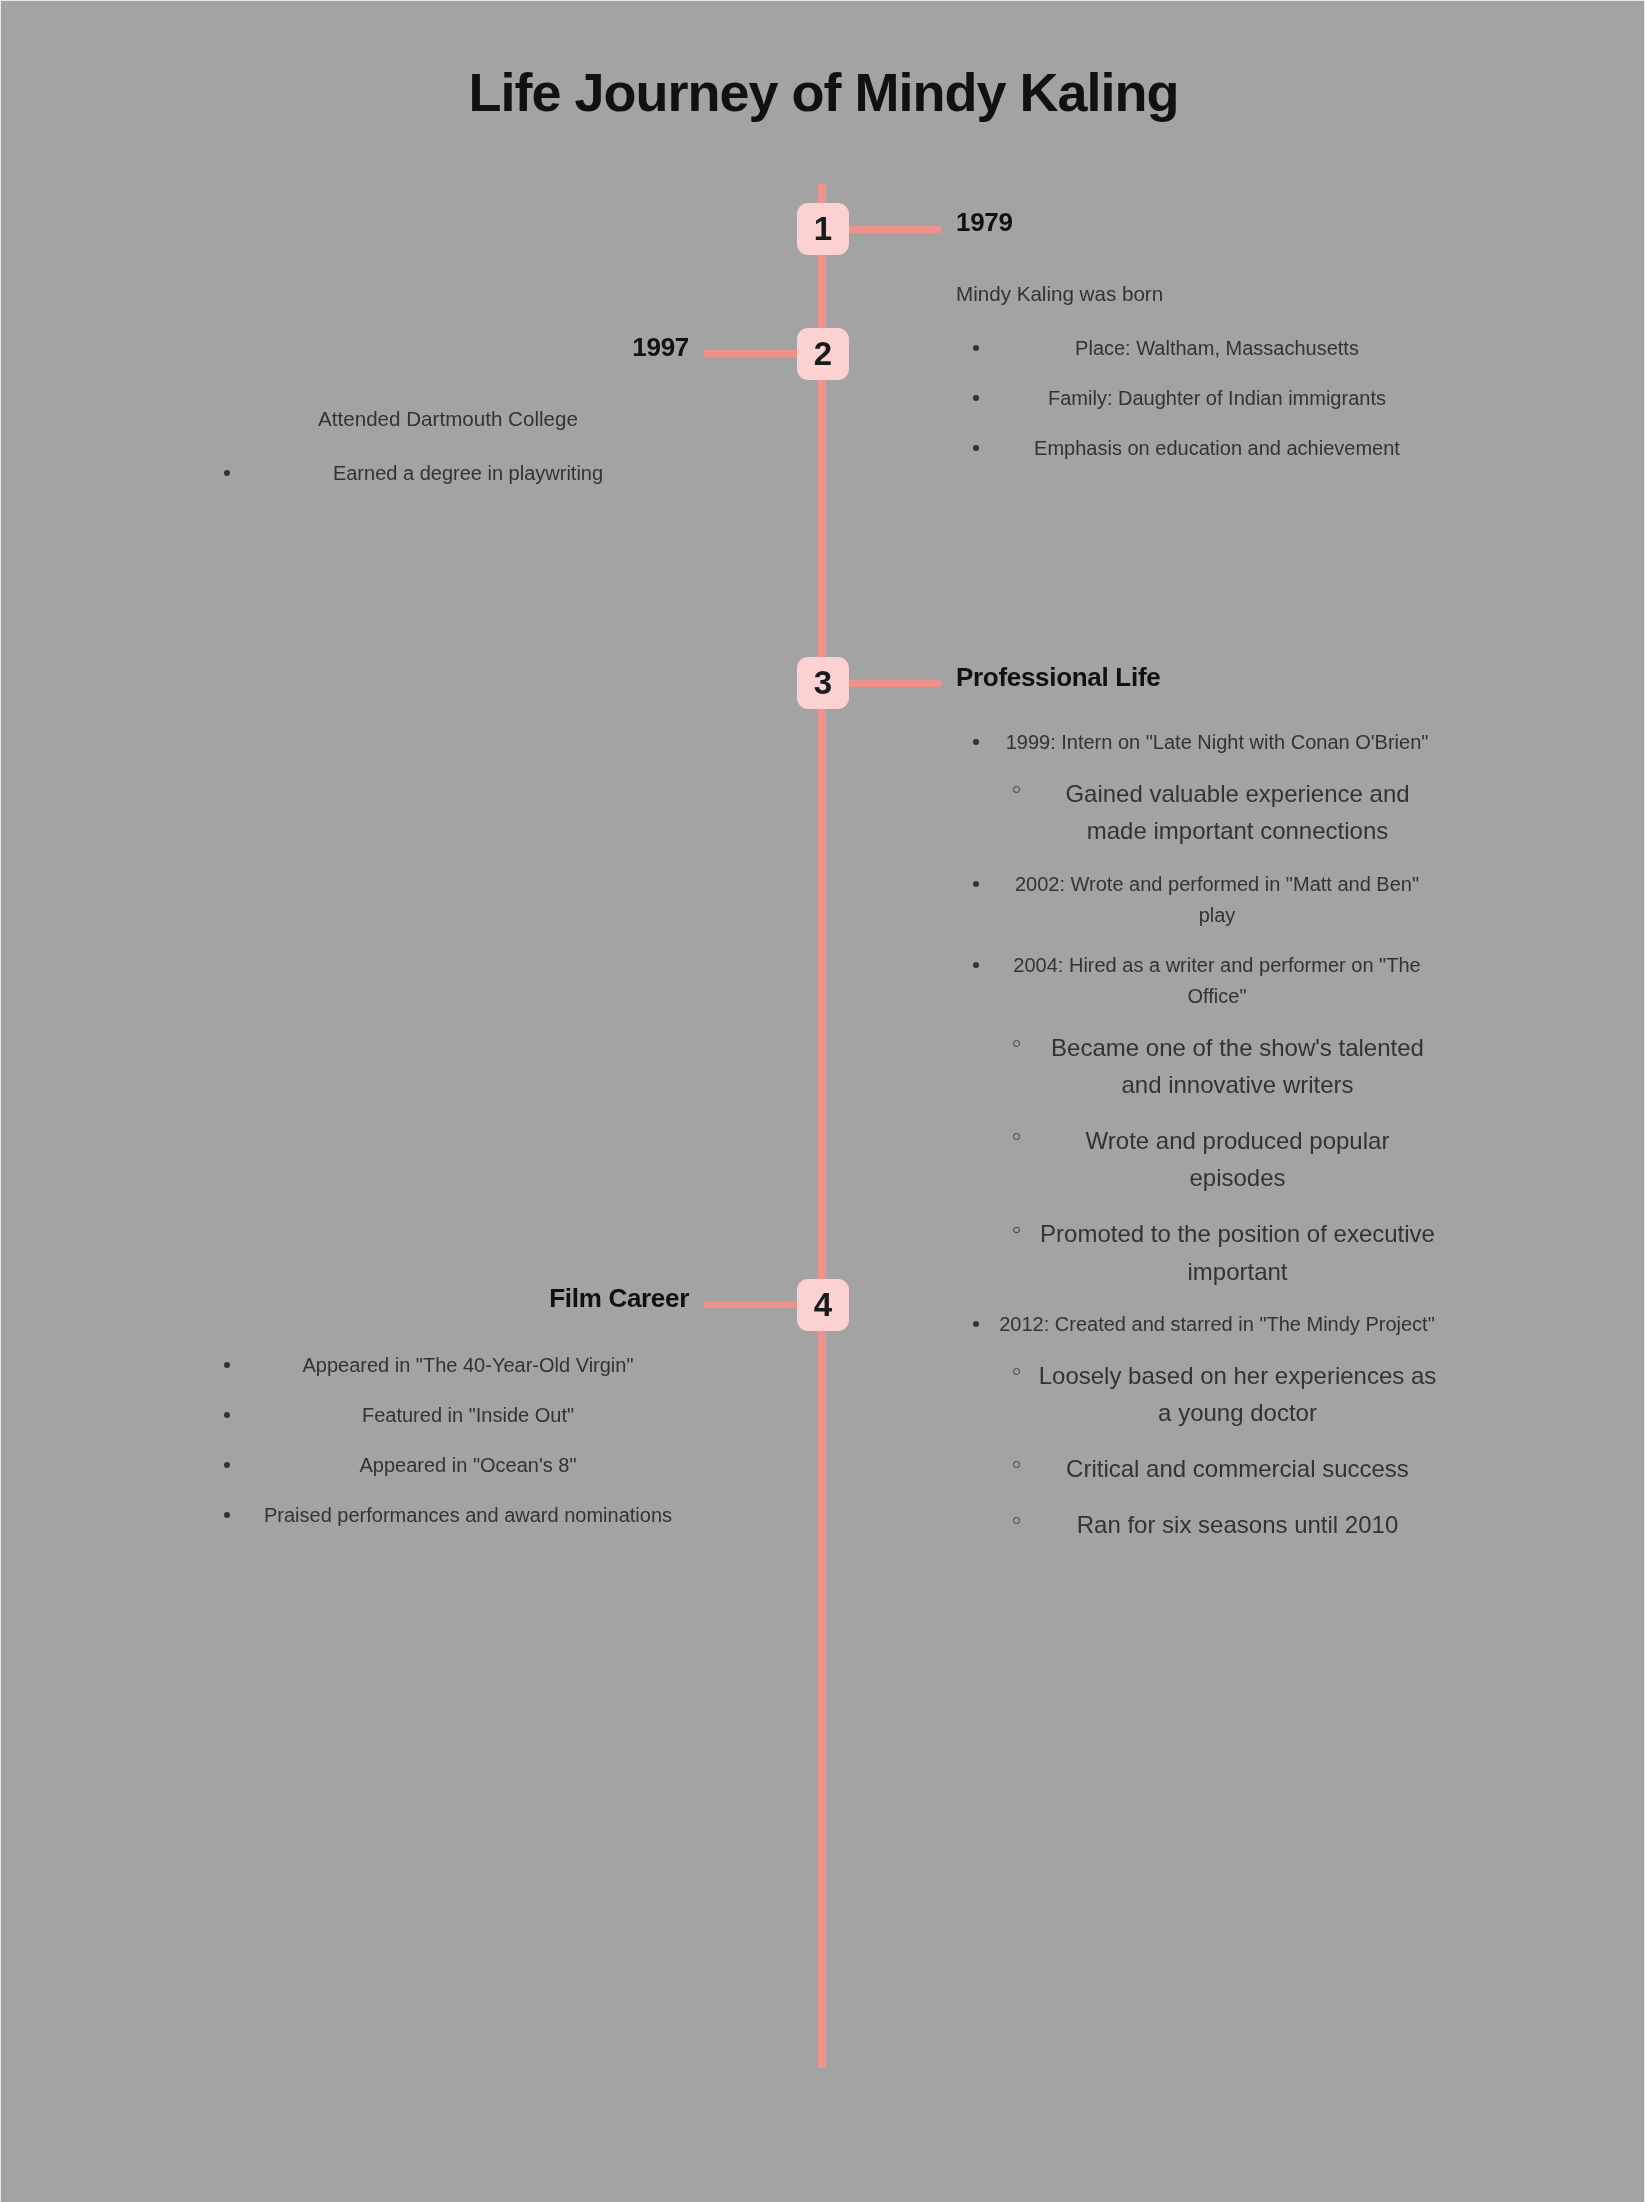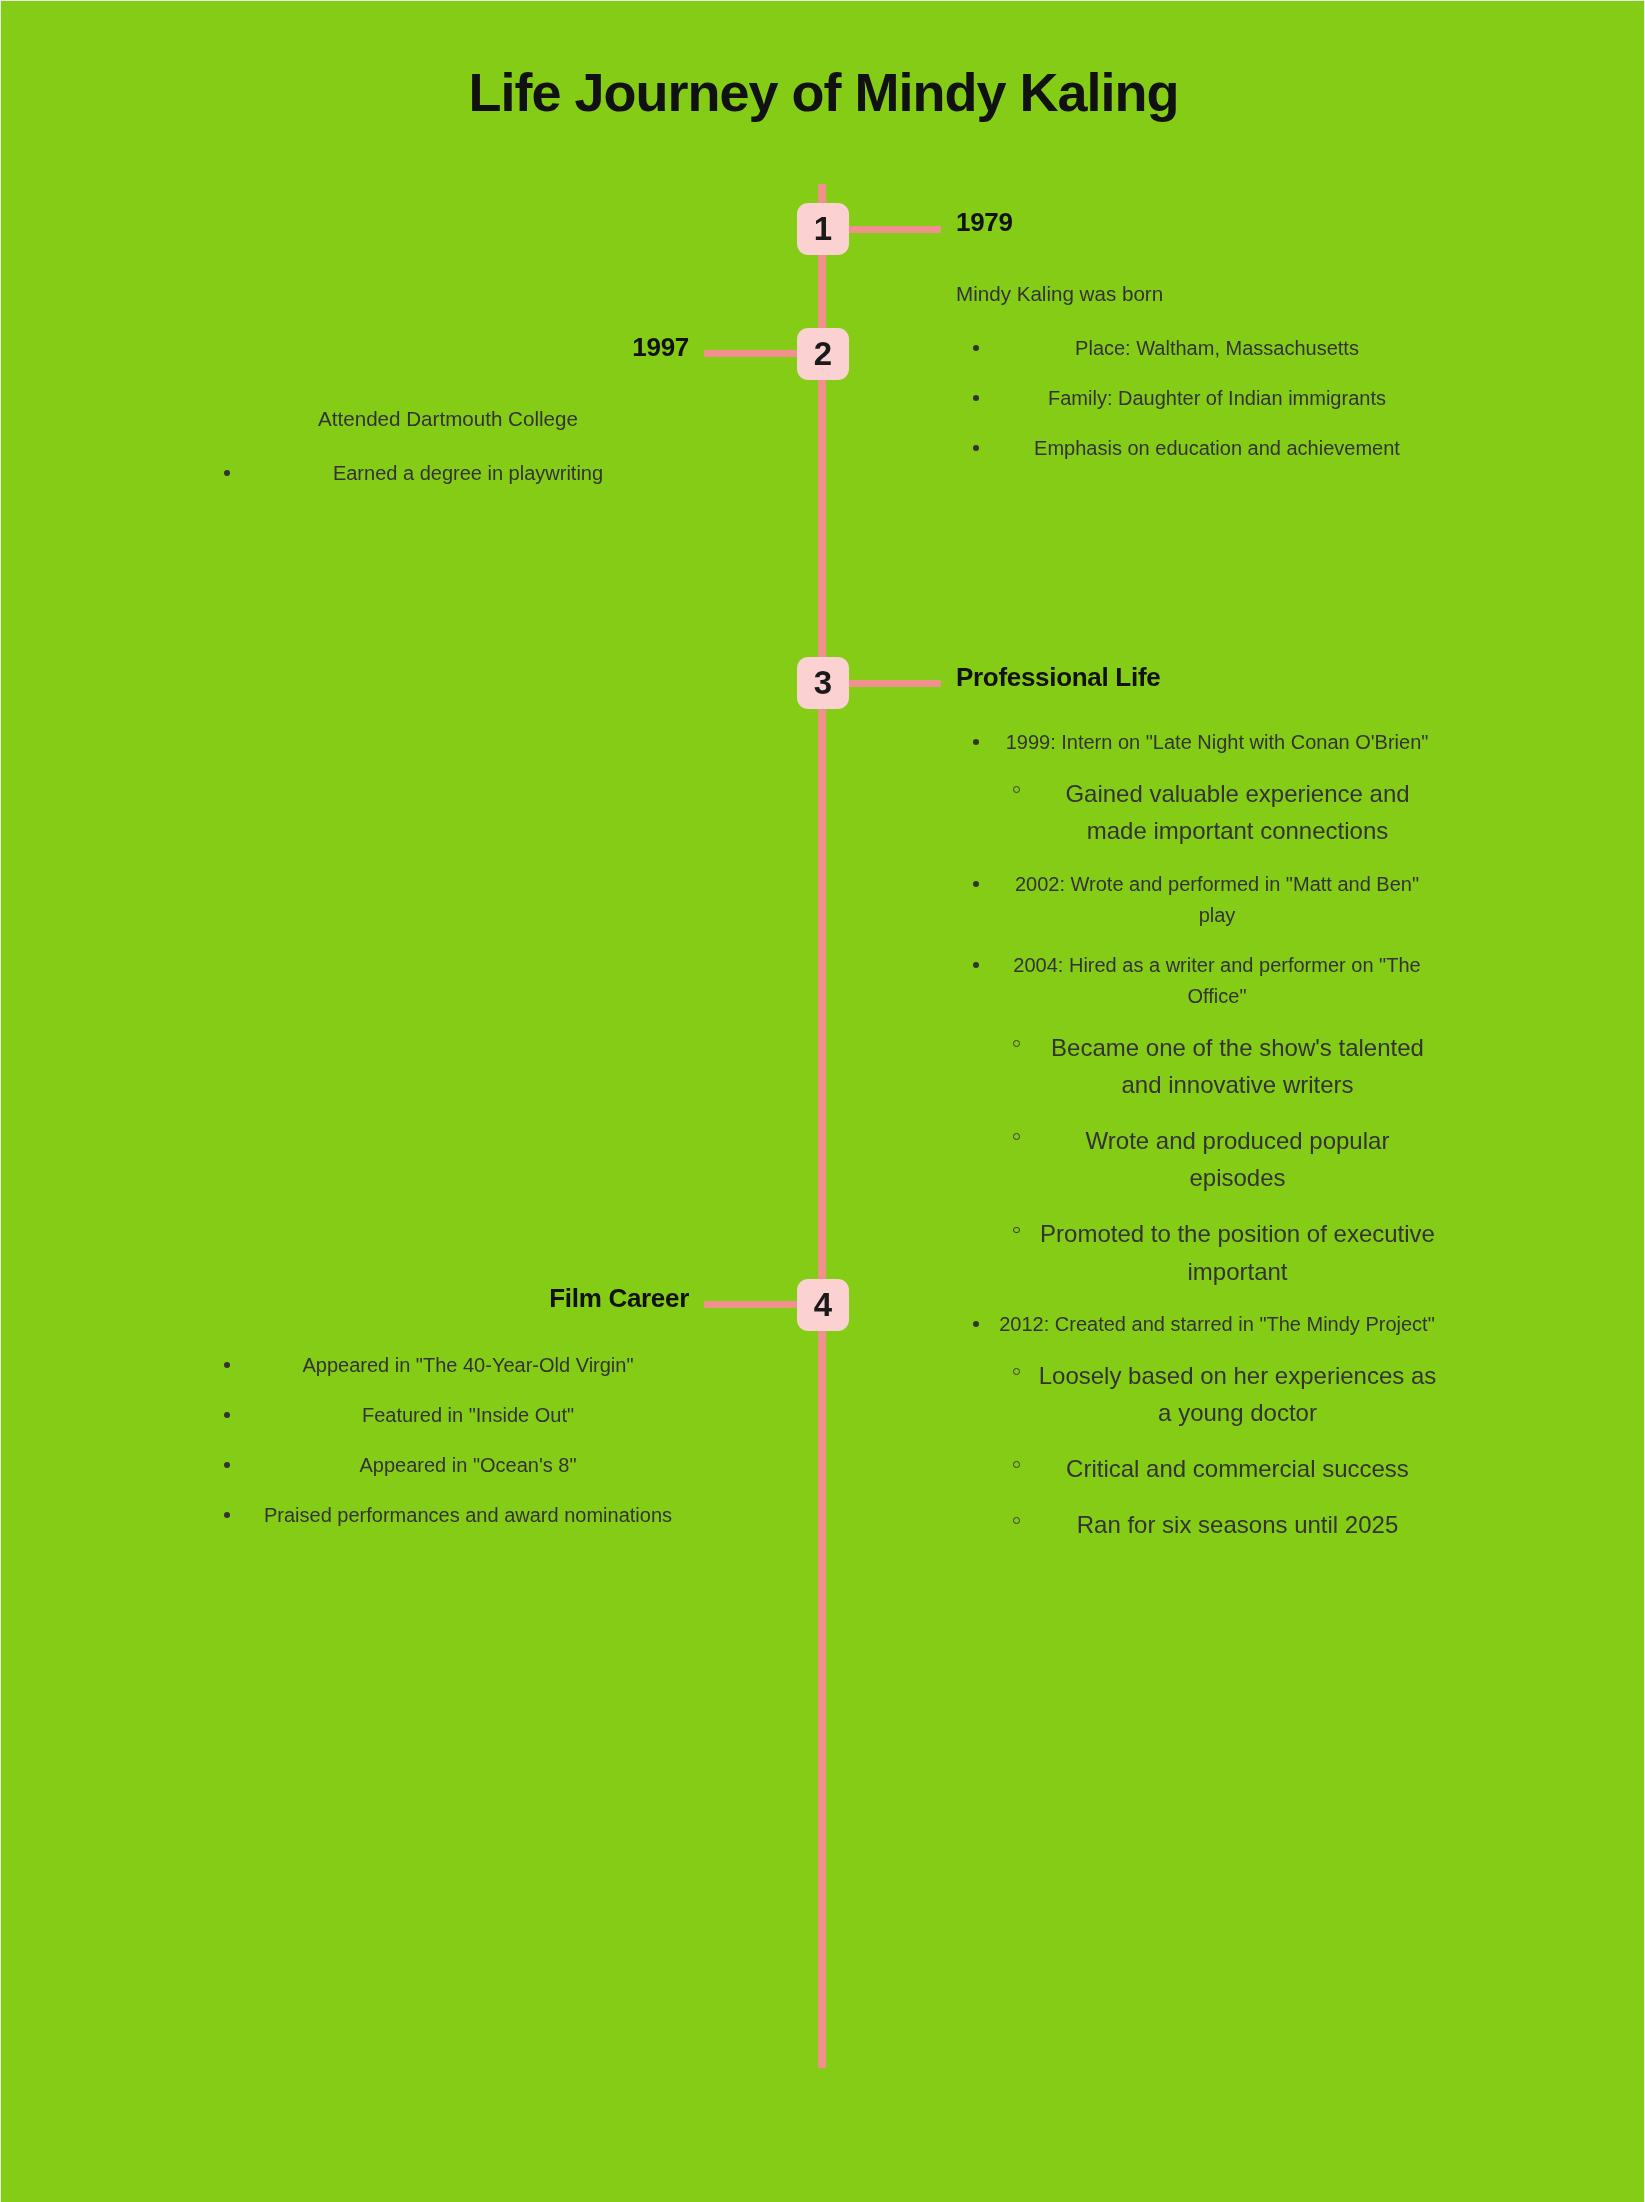--- a/index.html
+++ b/index.html
@@ -8,21 +8,21 @@
     width: 1645px;
     height: 2203px;
     background: #ffffff;
     font-family: "Liberation Sans", sans-serif;
   }
 
   .page {
     position: relative;
     width: 1645px;
     height: 2203px;
-    background: #84cc16;
+    background: #a3a3a3;
     border: 0.9px solid #e8e8e8;
     overflow: hidden;
   }
 
   
   .title {
     position: absolute;
     top: 60px;
     left: 0;
     width: 1645px;
@@ -221,21 +221,21 @@
           <li><span>Wrote and produced popular episodes</span></li>
           <li><span>Promoted to the position of executive important</span></li>
         </ul>
       </li>
 
       <li>
         <span>2012: Created and starred in "The Mindy Project"</span>
         <ul class="lvl2">
           <li><span>Loosely based on her experiences as a young doctor</span></li>
           <li><span>Critical and commercial success</span></li>
-          <li><span>Ran for six seasons until 2025</span></li>
+          <li><span>Ran for six seasons until 2010</span></li>
         </ul>
       </li>
 
     </ul>
   </div>
 
   <div class="connector left" style="top: 1300px;"></div>
   <div class="node" style="top: 1278px;">
     <span>4</span>
   </div>

